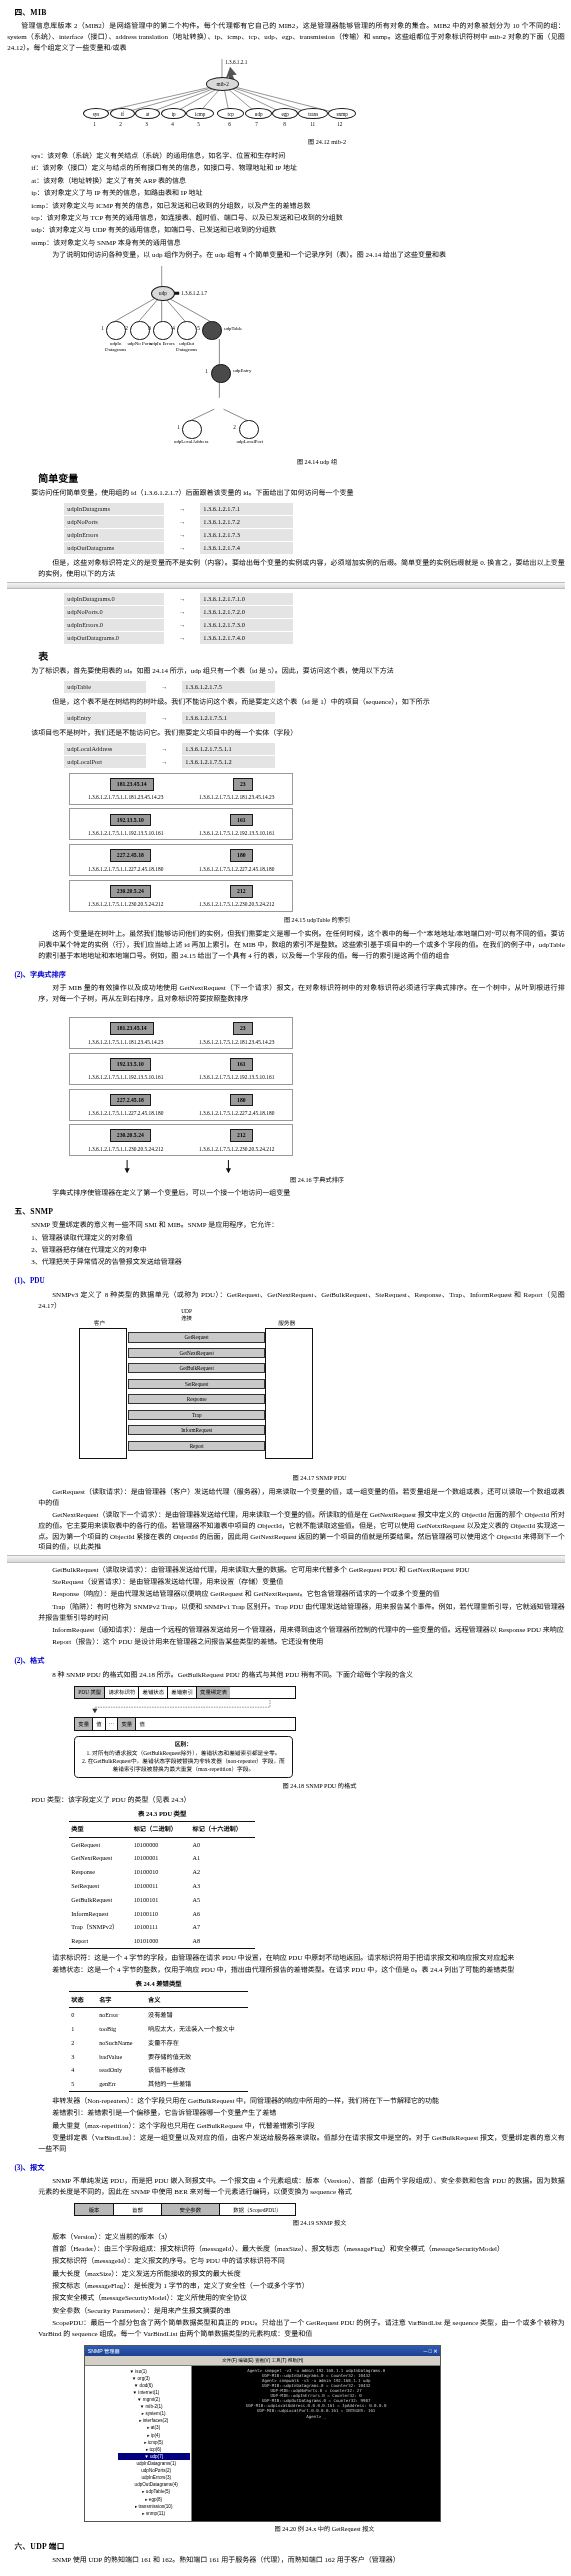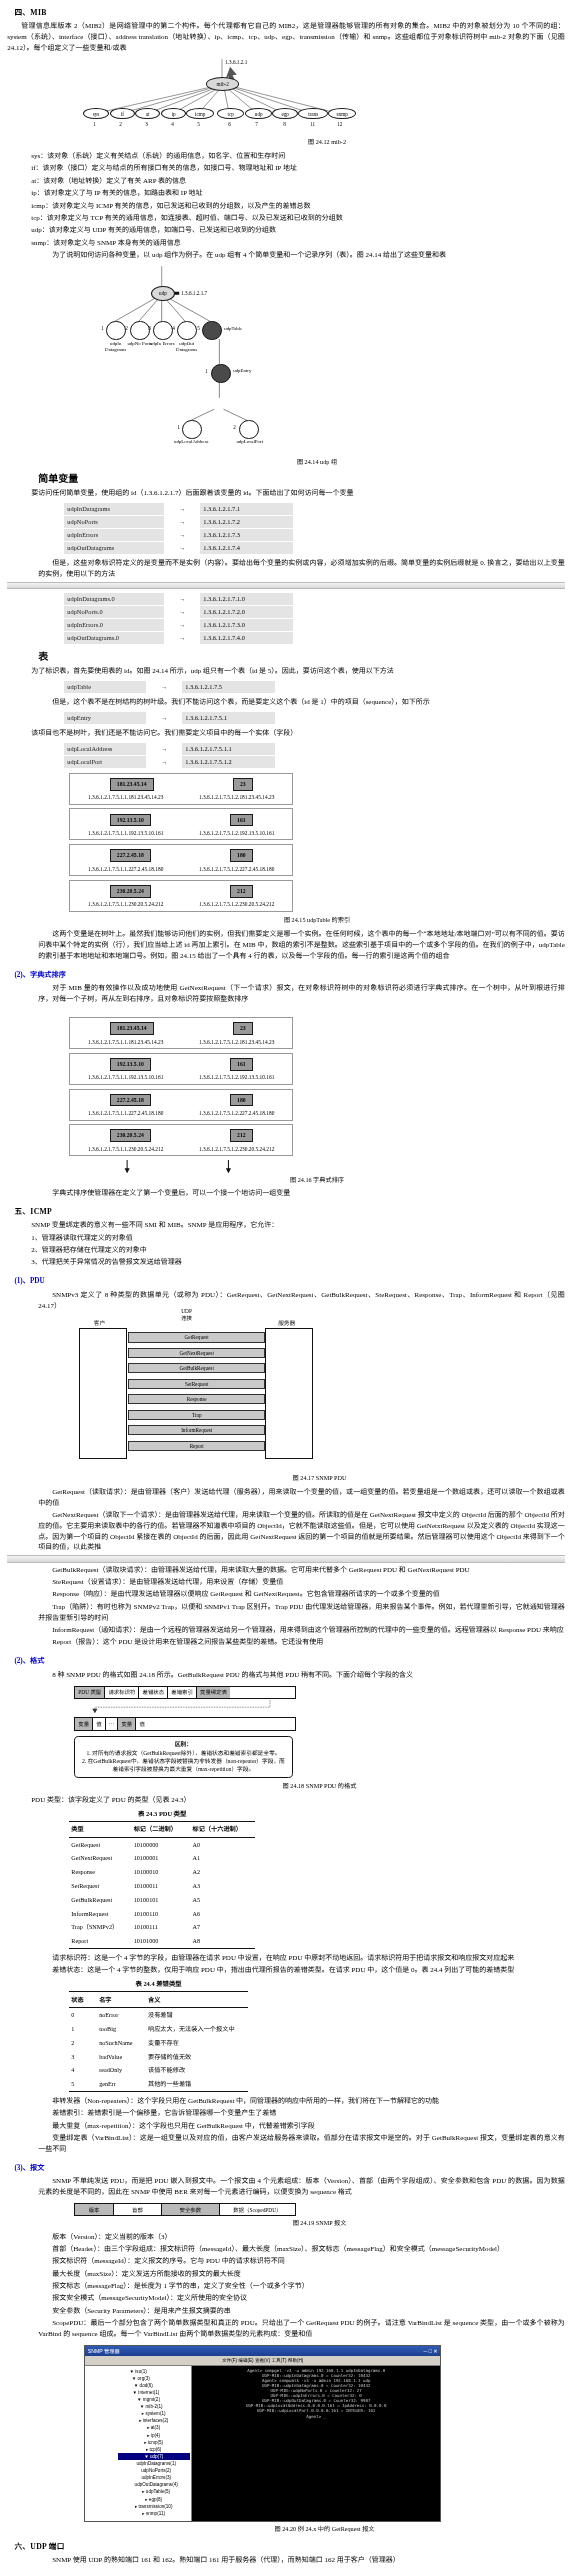--- a/index.html
+++ b/index.html
@@ -403,21 +403,21 @@
         <path d="M113 26 L108 16 L118 16 Z" fill="#111"></path>
         <line x1="310" y1="0" x2="310" y2="18" stroke="#111" stroke-width="2"></line>
         <path d="M310 26 L305 16 L315 16 Z" fill="#111"></path>
       </svg>
     </div>
     <div class="figcap" style="margin-left:62px">图 24.16   字典式排序</div>
   </div>
 
   <p class="body indent ml2">字典式排序使管理器在定义了第一个变量后，可以一个接一个地访问一组变量</p>
 
-  <h2 class="sec">五、ICMP</h2>
+  <h2 class="sec">五、SNMP</h2>
   <p class="body ml">SNMP 变量绑定表的意义有一些不同 SMI 和 MIB。SNMP 是应用程序，它允许：</p>
   <p class="body ml">1、管理器读取代理定义的对象值</p>
   <p class="body ml">2、管理器把存储在代理定义的对象中</p>
   <p class="body ml">3、代理把关于异常情况的告警报文发送给管理器</p>
 
   <h3 class="sub">(1)、PDU</h3>
   <p class="body indent ml2">SNMPv3 定义了 8 种类型的数据单元（或称为 PDU）：GetRequest、GetNextRequest、GetBulkRequest、SteRequest、Response、Trap、InformRequest 和 Report（见图 24.17）</p>
 
   <div class="fig">
     <div class="pdufig">

